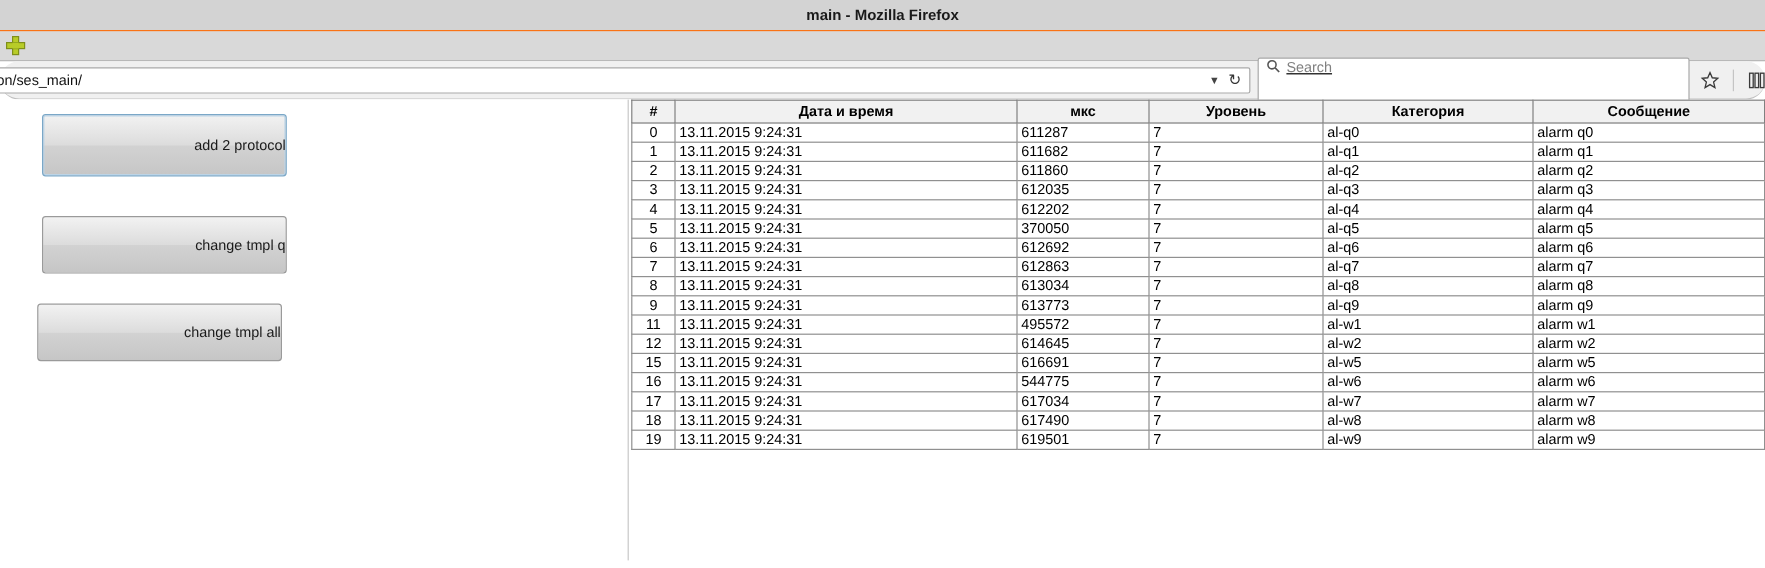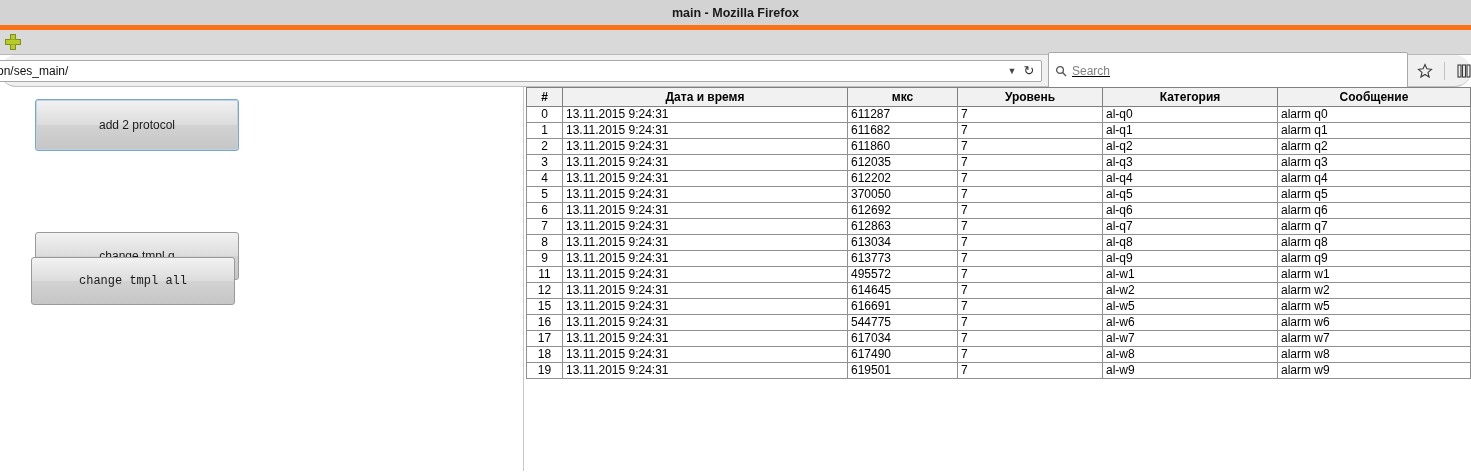--- a/index.html
+++ b/index.html
@@ -13,21 +13,21 @@
     overflow: hidden;
     font-family: "Liberation Sans", sans-serif;
     font-size: 12px;
     color: #000;
   }
 
   
   .titlebar {
     height: 25px;
     background: #d3d3d3;
-    border-bottom: 5px solid #f97316;
+    border-bottom: 1px solid #f97316;
     display: flex;
     align-items: center;
     justify-content: center;
     position: relative;
   }
   .titlebar-text {
     font-size: 12.5px;
     font-weight: bold;
     color: #1a1a1a;
   }
@@ -94,21 +94,21 @@
     color: #333;
   }
   .searchbar {
     flex: 0 0 360px;
     height: 38px;
     margin-left: 6px;
     background: #ffffff;
     border: 1px solid #a9a9a9;
     border-radius: 2px;
     display: flex;
-    align-items: center;
+    align-items: flex-start;
     box-sizing: border-box;
     padding: 0 4px;
     text-decoration: underline;
   }
   .search-icon {
     width: 16px;
     display: flex;
     align-items: center;
     justify-content: center;
   }
@@ -147,21 +147,21 @@
   .left-pane {
     width: 524px;
     border-right: 1px solid #c8c8c8;
     box-sizing: border-box;
     padding: 16px 0 0 0;
     position: relative;
   }
   .btn {
     display: flex;
     align-items: center;
-    justify-content: center;
+    justify-content: flex-end;
     background: linear-gradient(to bottom, #f2f2f2 0%, #dcdcdc 50%, #d2d2d2 51%, #c6c6c6 100%);
     border: 1px solid #9a9a9a;
     border-radius: 3px;
     font-size: 12px;
     color: #1a1a1a;
     cursor: default;
     box-sizing: border-box;
   }
   .btn-1 {
     position: absolute;
@@ -171,29 +171,27 @@
     height: 52px;
     border-color: #7aa7c7;
     box-shadow: 0 0 0 1px #bcd4e6 inset;
   }
   .btn-2 {
     position: absolute;
     left: 35px;
     top: 97px;
     width: 204px;
     height: 48px;
-    margin-top: 48px;
   }
   .btn-3 {
     position: absolute;
     left: 31px;
     top: 170px;
     width: 204px;
     height: 48px;
-    font-family: Liberation Mono, monospace;
   }
 
   .right-pane {
     flex: 1;
     padding: 0;
     position: relative;
   }
   table.log {
     position: absolute;
     left: 2px;

